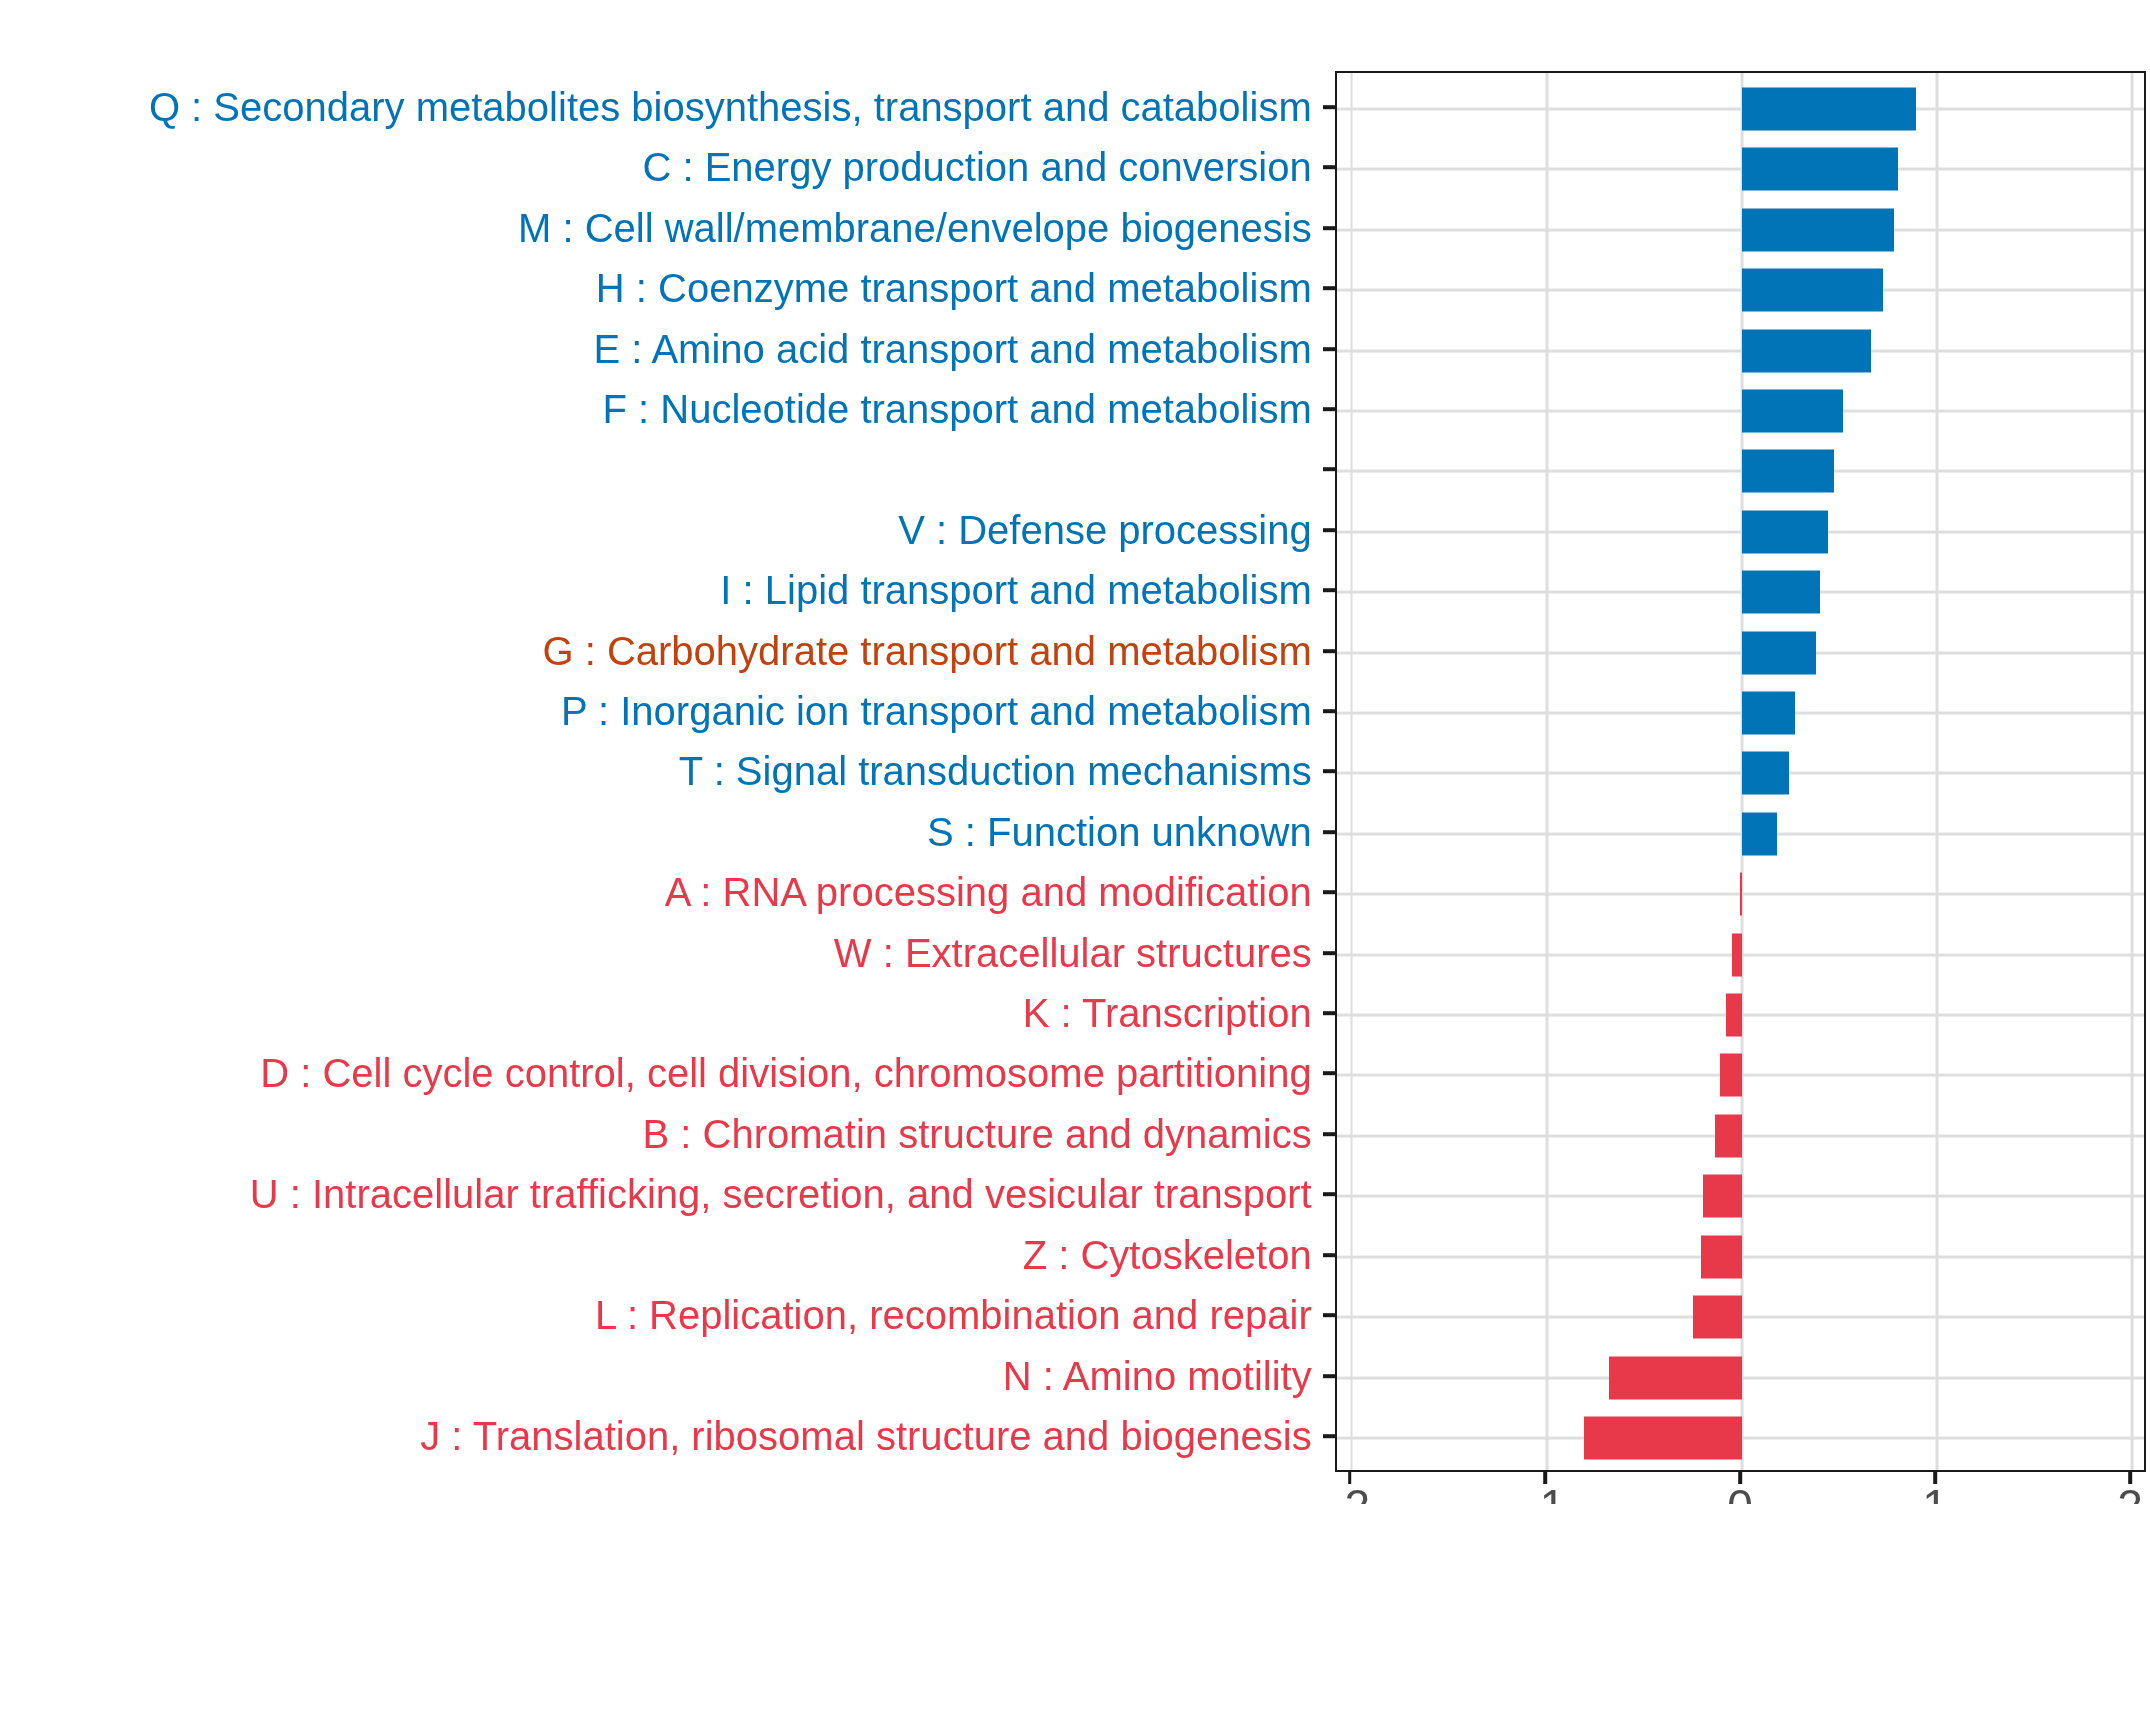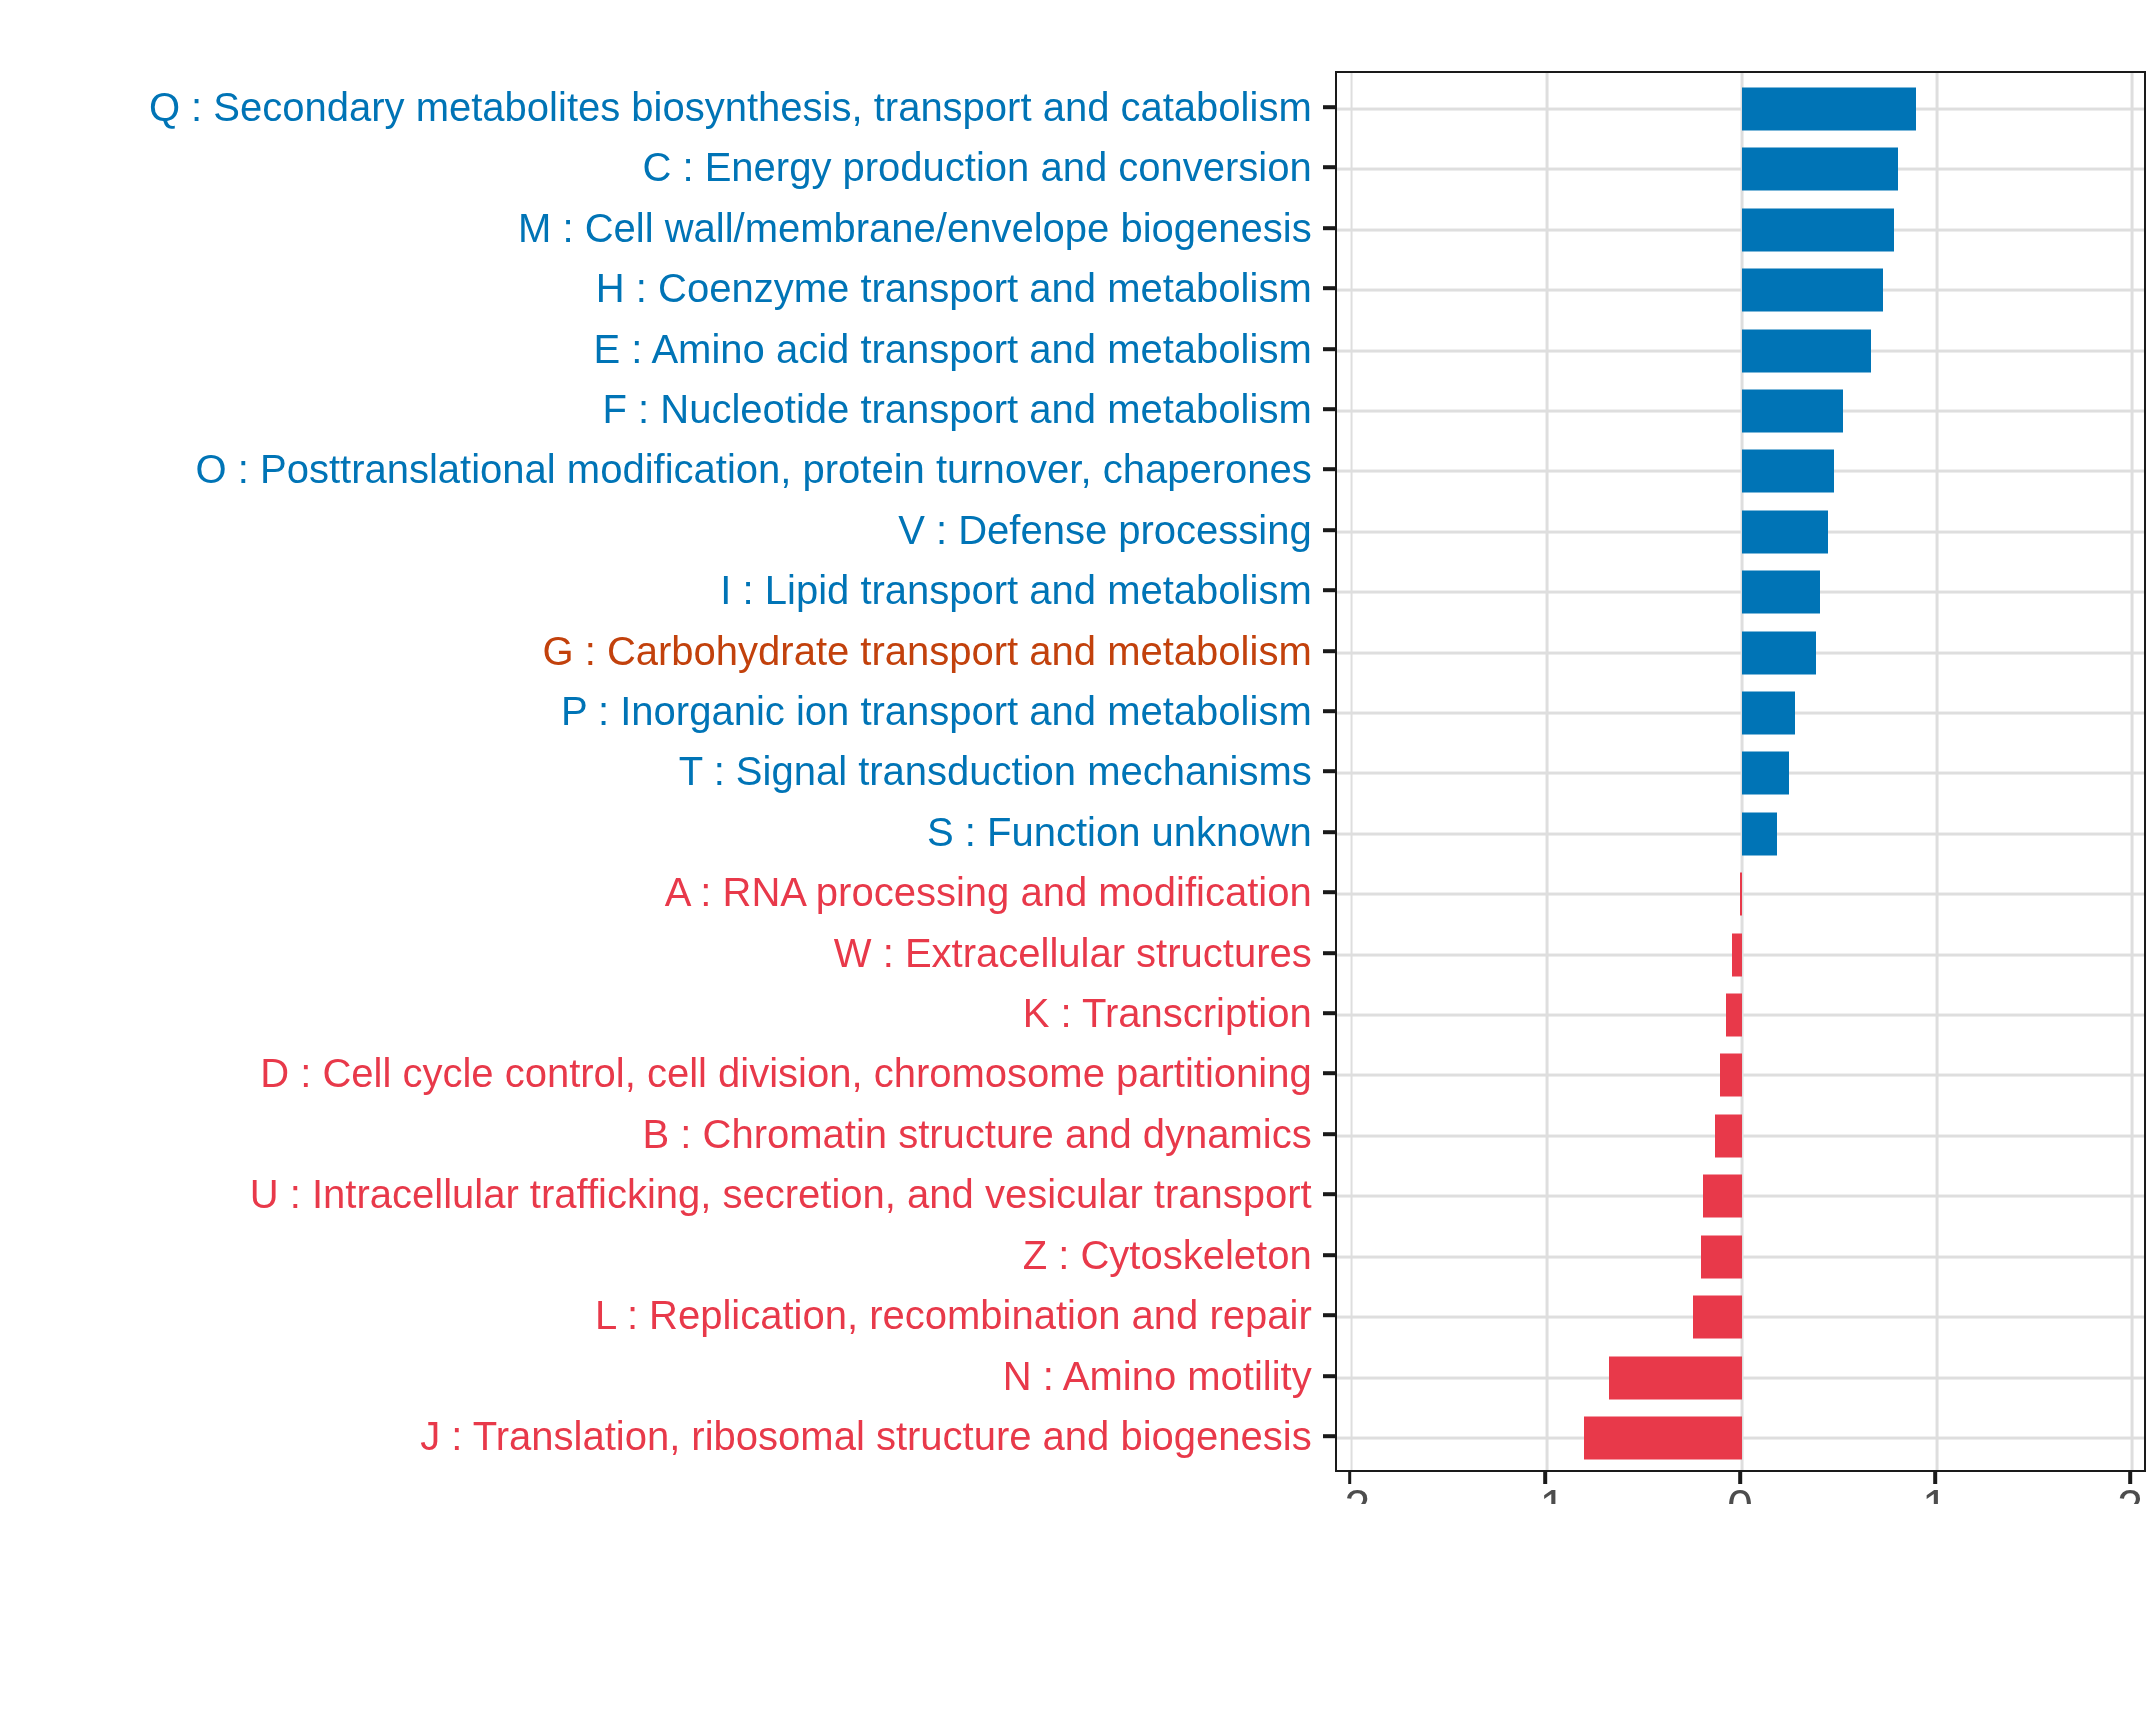--- a/index.html
+++ b/index.html
@@ -47,21 +47,20 @@
 <body>
 
 <div class="figure">
   <div class="labels" id="labels">
       <div class="cat-label" style="top: 36px; color: rgb(0, 116, 182);">Q : Secondary metabolites biosynthesis, transport and catabolism</div>
       <div class="cat-label" style="top: 96px; color: rgb(0, 116, 182);">C : Energy production and conversion</div>
       <div class="cat-label" style="top: 157px; color: rgb(0, 116, 182);">M : Cell wall/membrane/envelope biogenesis</div>
       <div class="cat-label" style="top: 217px; color: rgb(0, 116, 182);">H : Coenzyme transport and metabolism</div>
       <div class="cat-label" style="top: 278px; color: rgb(0, 116, 182);">E : Amino acid transport and metabolism</div>
       <div class="cat-label" style="top: 338px; color: rgb(0, 116, 182);">F : Nucleotide transport and metabolism</div>
-      <div class="cat-label" style="top: 398px; color: rgb(0, 116, 182);">O : Posttranslational modification, protein turnover, chaperones</div>
       <div class="cat-label" style="top: 459px; color: rgb(0, 116, 182);">V : Defense processing</div>
       <div class="cat-label" style="top: 519px; color: rgb(0, 116, 182);">I : Lipid transport and metabolism</div>
       <div class="cat-label" style="top: 580px; color: #c2410c; text-align: right;">G : Carbohydrate transport and metabolism</div>
       <div class="cat-label" style="top: 640px; color: rgb(0, 116, 182);">P : Inorganic ion transport and metabolism</div>
       <div class="cat-label" style="top: 700px; color: rgb(0, 116, 182);">T : Signal transduction mechanisms</div>
       <div class="cat-label" style="top: 761px; color: rgb(0, 116, 182);">S : Function unknown</div>
       <div class="cat-label" style="top: 821px; color: rgb(232, 57, 74);">A : RNA processing and modification</div>
       <div class="cat-label" style="top: 882px; color: rgb(232, 57, 74);">W : Extracellular structures</div>
       <div class="cat-label" style="top: 942px; color: rgb(232, 57, 74);">K : Transcription</div>
       <div class="cat-label" style="top: 1063px; color: rgb(232, 57, 74);">B : Chromatin structure and dynamics</div>

